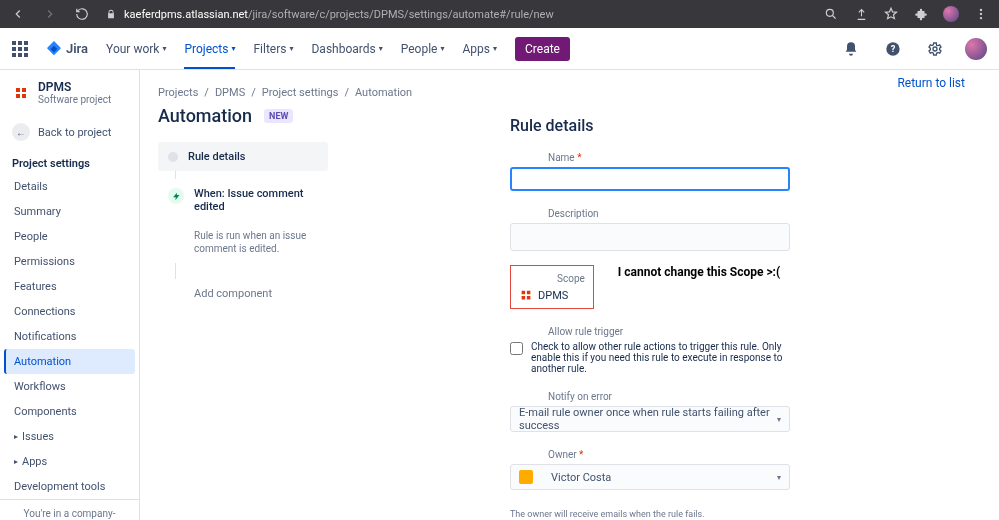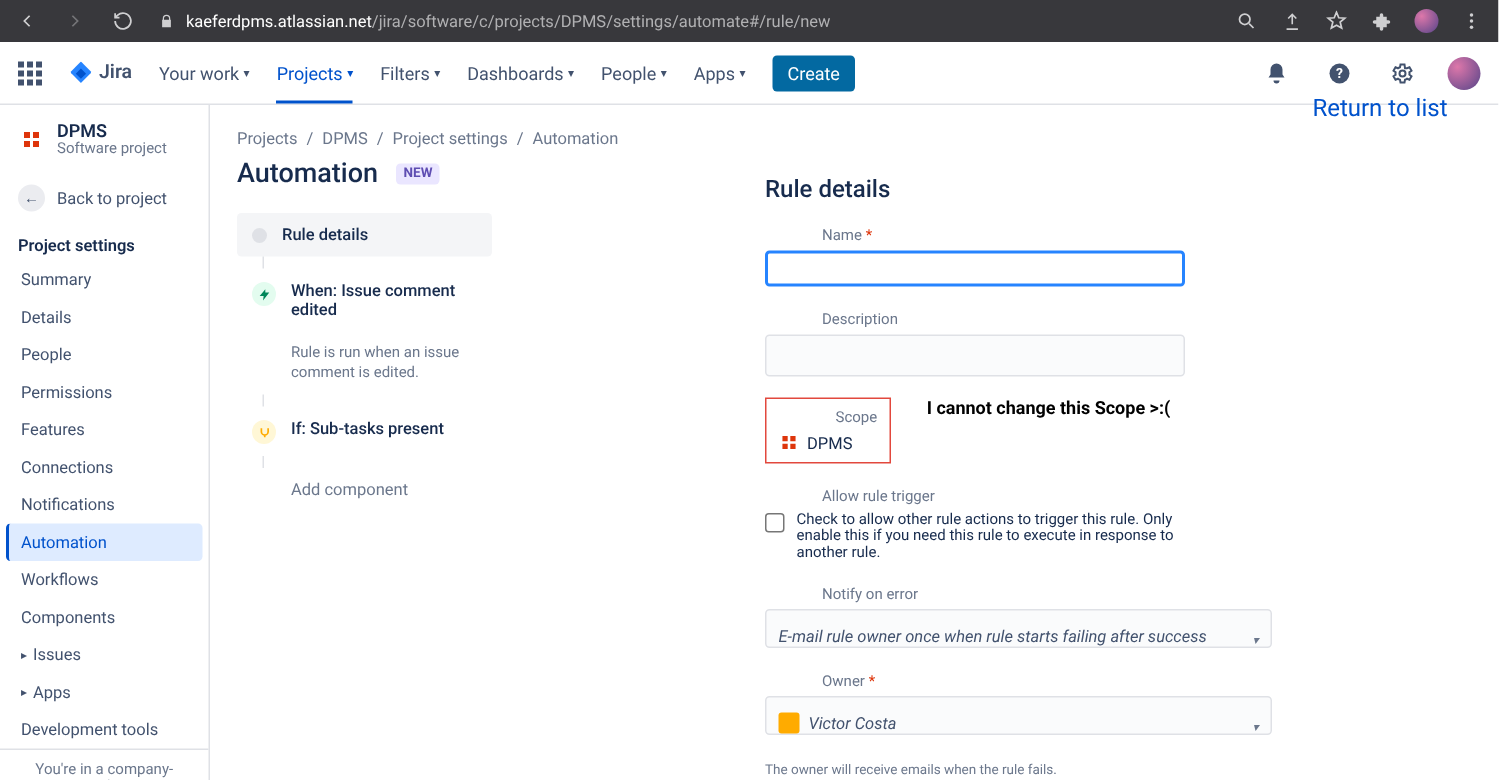--- a/index.html
+++ b/index.html
@@ -19,21 +19,21 @@
     .topnav { height: 42px; border-bottom: 1px solid #dfe1e6; display: flex; align-items: center; padding: 0 12px; gap: 18px; }
     .appswitcher { width: 16px; height: 16px; display: grid; grid-template: repeat(3,4px)/repeat(3,4px); gap: 2px; }
     .appswitcher span { background:#42526e; }
     .jira-brand { display:flex; align-items:center; gap:4px; font-weight:600; font-size:13px; color:#42526e;}
     .jira-logo-svg { width:16px; height:16px; }
     .nav-item { font-size: 12px; color:#42526e; display:flex; align-items:center; gap:3px; cursor:pointer;}
     .nav-item.selected { color:#0052cc; }
     .nav-underline { position:absolute; bottom:-13px; left:0; right:0; height:2px; background:#0052cc;}
     .nav-item-rel { position:relative; }
     .caret { font-size:8px; }
-    .create-btn { background:#0369a1; color:#fff; border:none; border-radius:3px; padding:5px 10px; font-size:12px; cursor:pointer; }
+    .create-btn { background:#701a75; color:#fff; border:none; border-radius:3px; padding:5px 10px; font-size:12px; cursor:pointer; }
     .spacer { flex:1; }
     .search-box { width:170px; height:26px; border:1px solid #dfe1e6; border-radius:3px; display:flex; align-items:center; padding:0 8px; gap:6px; color:#6b778c; font-size:12px;}
     .icon-btn { width:24px; height:24px; display:flex; align-items:center; justify-content:center; color:#42526e; cursor:pointer; font-size:13px;}
     .avatar-sm { width:22px; height:22px; border-radius:50%; background:radial-gradient(circle at 30% 30%, #d7a, #548); }
 
     
     .main { display:flex; height: calc(520px - 28px - 42px); }
     .sidebar { width:140px; border-right:1px solid #dfe1e6; display:flex; flex-direction:column; font-size:11px; }
     .sb-proj { display:flex; gap:8px; align-items:center; padding:10px 12px; }
     .sb-proj-icon { width:18px; height:18px; border-radius:3px; background:#fff; display:flex; align-items:center; justify-content:center;}
@@ -75,26 +75,26 @@
     .req{ color:#de350b; }
     .input { width:280px; height:24px; border:2px solid #2684ff; border-radius:3px; margin-top:3px;}
     .textarea{ width:280px; height:28px; border:1px solid #dfe1e6; border-radius:3px; margin-top:3px; background:#fafbfc;}
     .scope-row { display:flex; align-items:center; gap:6px; margin-top:3px;}
     .scope-row .proj-chip{ display:flex; align-items:center; gap:5px; font-size:11px; color:#172b4d;}
     .scope-row .proj-ico{ width:14px;height:14px;}
     .scope-callout{ border:1.5px solid #e2483d; border-radius:0; padding:4px 8px 6px 8px; display:inline-block;}
     .annot{ font-weight:700; font-size:12px; margin-left:24px; color:#000;}
     .chk-row { display:flex; gap:8px; font-size:10px; color:#172b4d; margin-top:3px; align-items:flex-start;}
     .chk-row input{ margin-top:1px;}
-    .sel { width:338px; height:26px; border:1px solid #dfe1e6; border-radius:3px; background:#fafbfc; display:flex; align-items:flex-end; justify-content:space-between; padding:0 8px; font-size:11px; color:#42526e; margin-top:3px;font-style:italic;}
+    .sel { width:280px; height:26px; border:1px solid #dfe1e6; border-radius:3px; background:#fafbfc; display:flex; align-items:center; justify-content:space-between; padding:0 8px; font-size:11px; color:#42526e; margin-top:3px;}
     .sel .chev{ font-size:8px; color:#6b778c;}
-    .owner-chip{ display:flex; align-items:center; gap:6px;}
+    .owner-chip{ display:flex; align-items:center; gap:18px;}
     .owner-ava{width:14px;height:14px;border-radius:2px;background:#ffab00;}
     .hint{ font-size:9px; color:#6b778c; margin-top:19px;}
-    .return-link{ position:absolute; right:34px; top: 62px; color:#0052cc; font-size:16px;}
+    .return-link{ position:absolute; right:34px; top: 76px; color:#0052cc; font-size:12px;}
     a{ text-decoration:none;}
   </style>
 </head>
 <body>
 
 <div class="browser-bar">
   <span class="bb-icon">
       <svg viewBox="0 0 24 24" width="14" height="14" fill="none" stroke="#cfcfd1" stroke-width="2">
         <path d="M15 6l-6 6 6 6"></path>
       </svg>
@@ -227,22 +227,22 @@
         <div class="sb-proj-name">DPMS</div>
         <div class="sb-proj-sub">Software project</div>
       </div>
     </div>
     <div class="sb-back">
       <span class="sb-back-icon">←</span>
       <span>Back to project</span>
     </div>
     <div class="sb-section">Project settings</div>
     <div class="sb-items">
+      <div class="sb-item">Details</div>
       <div class="sb-item">Summary</div>
-      <div class="sb-item">Details</div>
       <div class="sb-item">People</div>
       <div class="sb-item">Permissions</div>
       <div class="sb-item">Features</div>
       <div class="sb-item">Connections</div>
       <div class="sb-item">Notifications</div>
       <div class="sb-item active">Automation</div>
       <div class="sb-item">Workflows</div>
       <div class="sb-item">Components</div>
       <div class="sb-group">
           <span style="font-size:8px">▸</span>
@@ -288,30 +288,20 @@
           <svg width="9" height="9" viewBox="0 0 24 24" fill="#00875a">
               <path d="M13 2L3 14h7l-1 8 11-14h-7l0-6z"></path>
             </svg>
         </div>
         <div class="body">
           <div class="title">When: Issue comment edited</div>
           <div class="sub">Rule is run when an issue comment is edited.</div>
         </div>
       </div>
       <div class="connector"></div>
-      <div class="step">
-        <div class="ico ico-yellow">
-          <svg width="9" height="9" viewBox="0 0 24 24" fill="none" stroke="#ffab00" stroke-width="3">
-              <path d="M6 4v6a6 6 0 0 0 12 0V4M12 16v4"></path>
-            </svg>
-        </div>
-        <div class="body">
-            <div class="title">If: Sub-tasks present</div>
-          </div>
-      </div>
       <div class="connector"></div>
       <div class="step step-add">
         <div style="width:16px"></div>
         <div class="body">
             <div>Add component</div>
           </div>
       </div>
     </div>
   </div>
 

